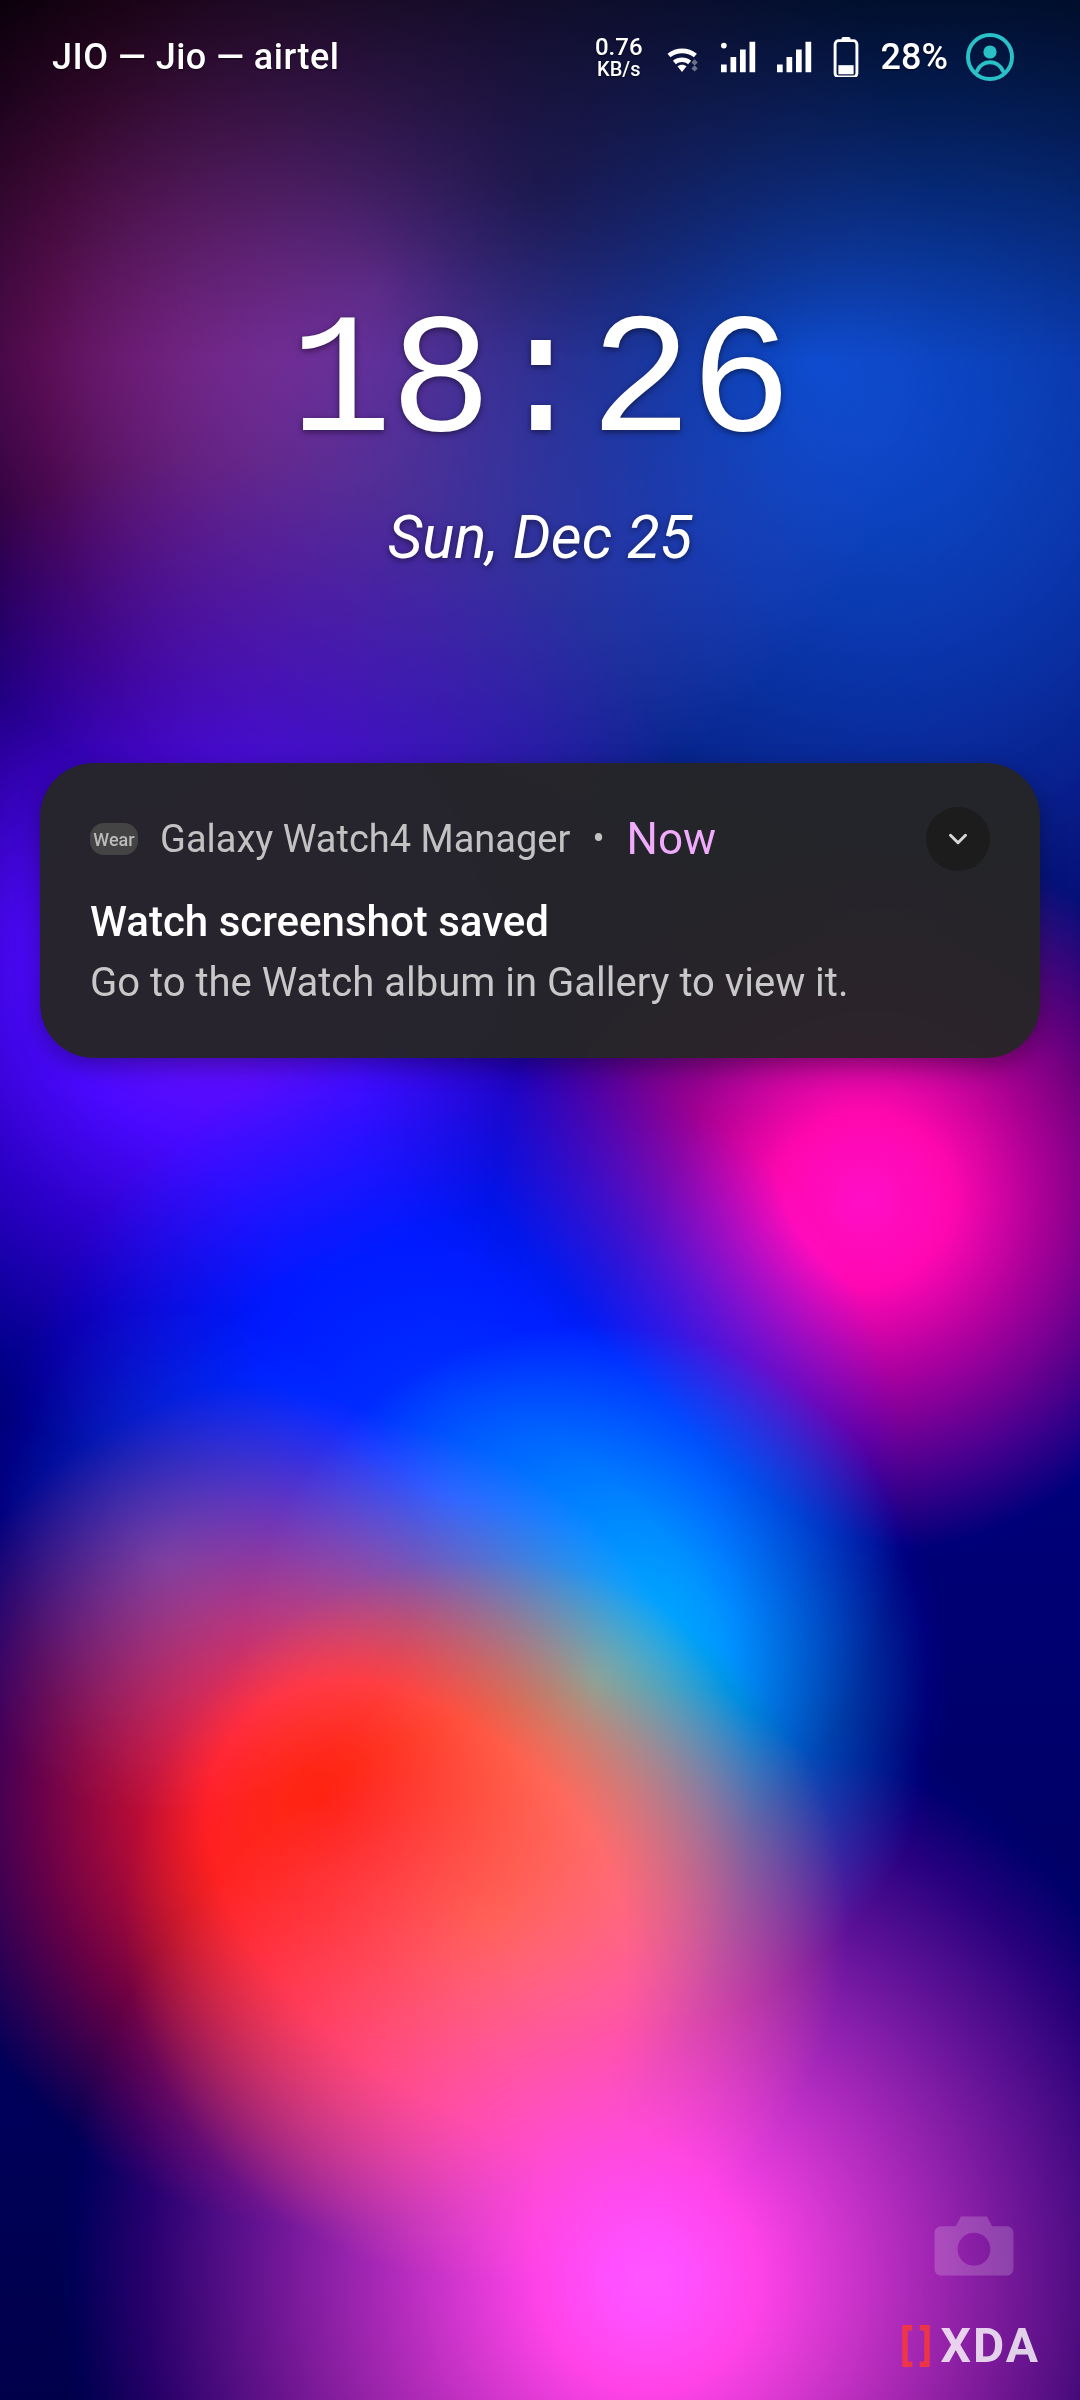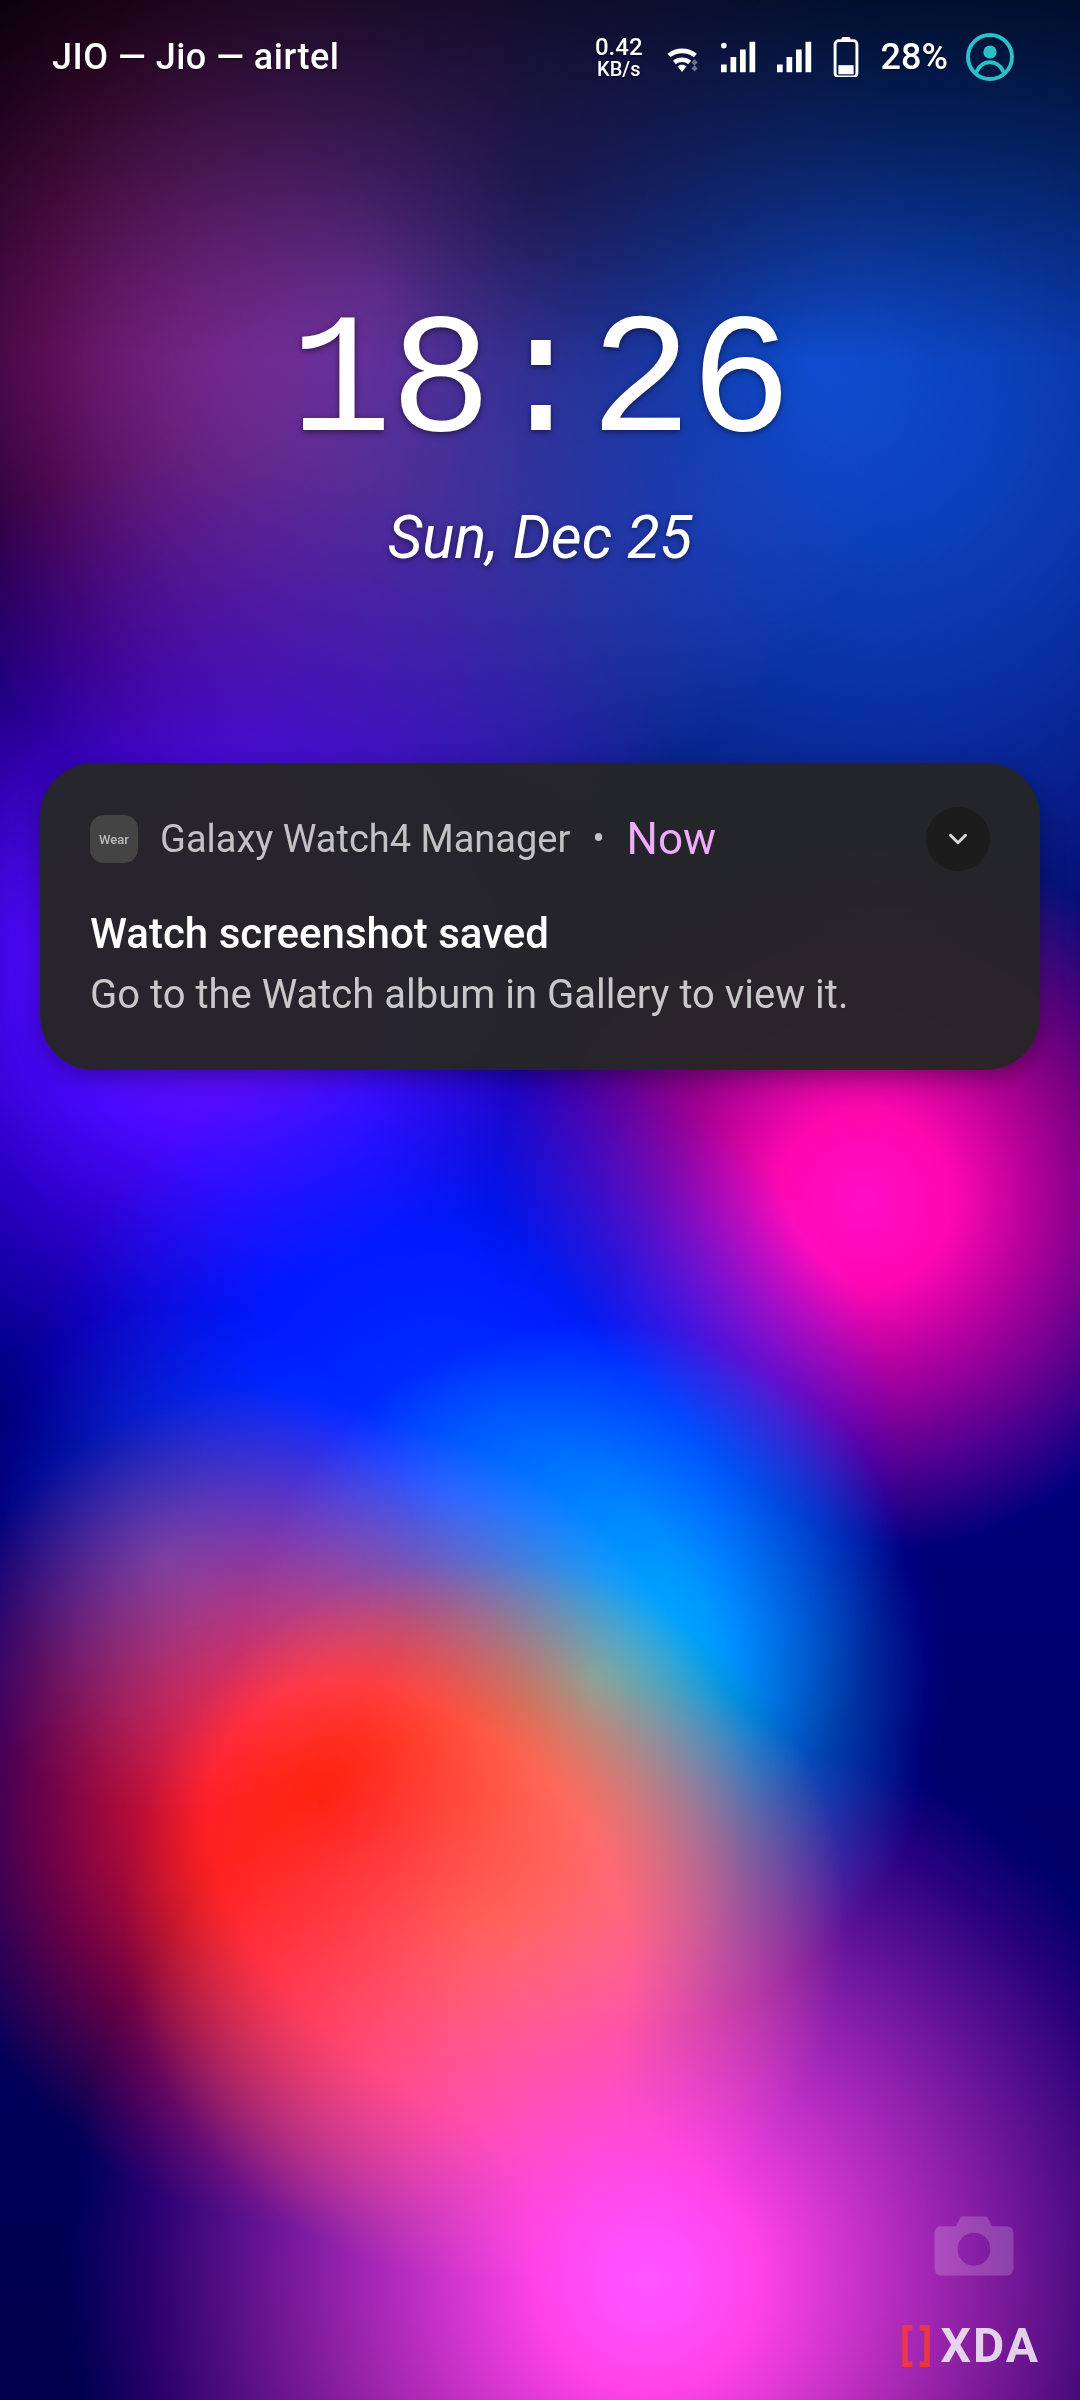--- a/index.html
+++ b/index.html
@@ -40,44 +40,44 @@
     .battery .pct { font-size:36px; font-weight:500; }
 
     
     .clock { position:absolute; top:300px; left:0; right:0; text-align:center; text-shadow:0 2px 6px rgba(0,0,0,.5); }
     .clock .time { font-size:170px; font-weight:300; letter-spacing:-2px; line-height:1;font-family:Liberation Mono, monospace; }
     .clock .date { font-size:60px; font-weight:400; margin-top:32px;font-style:italic; }
 
     
     .notif { position:absolute; top:763px; left:40px; right:40px; background:rgba(37,37,37,.96); border-radius:54px; padding:44px 50px 48px 50px; box-shadow:0 8px 24px rgba(0,0,0,.35); color:#eee; }
     .notif-head { display:flex; align-items:center; gap:22px; }
-    .notif-head .app-icon { width:48px; height:48px; border-radius:14px; background:#444; display:flex; align-items:center; justify-content:center; font-size:13px; color:#bbb; font-weight:500;}
+    .notif-head .app-icon { width:48px; height:32px; border-radius:14px; background:#444; display:flex; align-items:center; justify-content:center; font-size:18px; color:#bbb; font-weight:500;}
     .notif-head .app { font-size:38px; color:#c2c2c2; }
     .notif-head .sep { font-size:36px; color:#c2c2c2; }
     .notif-head .time { font-size:44px; color:#f0abfc; }
     .notif-head .spacer { flex:1; }
     .notif-head .expand { width:64px; height:64px; border-radius:32px; background:#1c1c1c; display:flex; align-items:center; justify-content:center; }
-    .notif-title { margin-top:38px; font-size:42px; font-weight:500; color:#fff; }
+    .notif-title { margin-top:26px; font-size:42px; font-weight:500; color:#fff; }
     .notif-body  { margin-top:10px; font-size:40px; color:#c8c8c8; line-height:1.35; }
 
     
     .camera-glyph { position:absolute; right:60px; bottom:110px; opacity:.18; }
     .xda-mark { position:absolute; right:40px; bottom:26px; font-size:48px; font-weight:700; letter-spacing:2px; color:#fff; opacity:.8; display:flex; align-items:center; gap:6px;}
   </style>
 </head>
 <body>
 
 <div class="wallpaper"></div>
 <div class="top-fade"></div>
 
 <div class="statusbar">
   <div class="left">JIO — Jio — airtel</div>
   <div class="right">
     <div class="data-rate">
-      <span class="val">0.42</span>
+      <span class="val">0.76</span>
       <span class="unit">KB/s</span>
     </div>
     <span class="wifi-icon">
       <svg width="42" height="34" viewBox="0 0 24 18">
           <path fill="#fff" d="M12 17.5l2.6-3.2c-1.5-1.2-3.7-1.2-5.2 0L12 17.5zm5.2-6.4c-3-2.5-7.4-2.5-10.4 0l1.7 2c2-1.7 5-1.7 7 0l1.7-2zm3.3-4c-4.8-4-12-4-16.8 0l1.7 2.1c3.8-3.2 9.6-3.2 13.4 0l1.7-2.1z"></path>
           <path fill="#fff" d="M21 15.5l-1.8-1.8-1.8 1.8 1.8 1.8 1.8-1.8zm-1.8-5.2l1.8 1.8-1.8 1.8-1.8-1.8 1.8-1.8z" opacity=".4"></path>
         </svg>
     </span>
     <span class="cell-icon">
       <svg width="38" height="32" viewBox="0 0 20 16">

